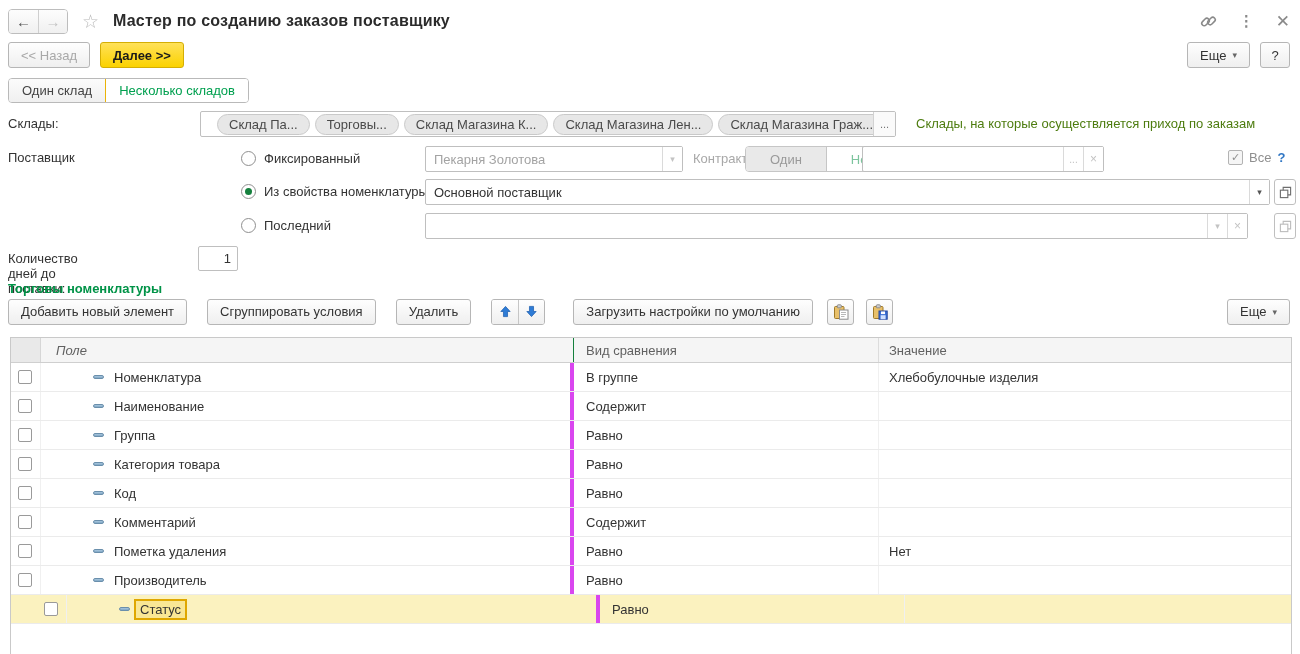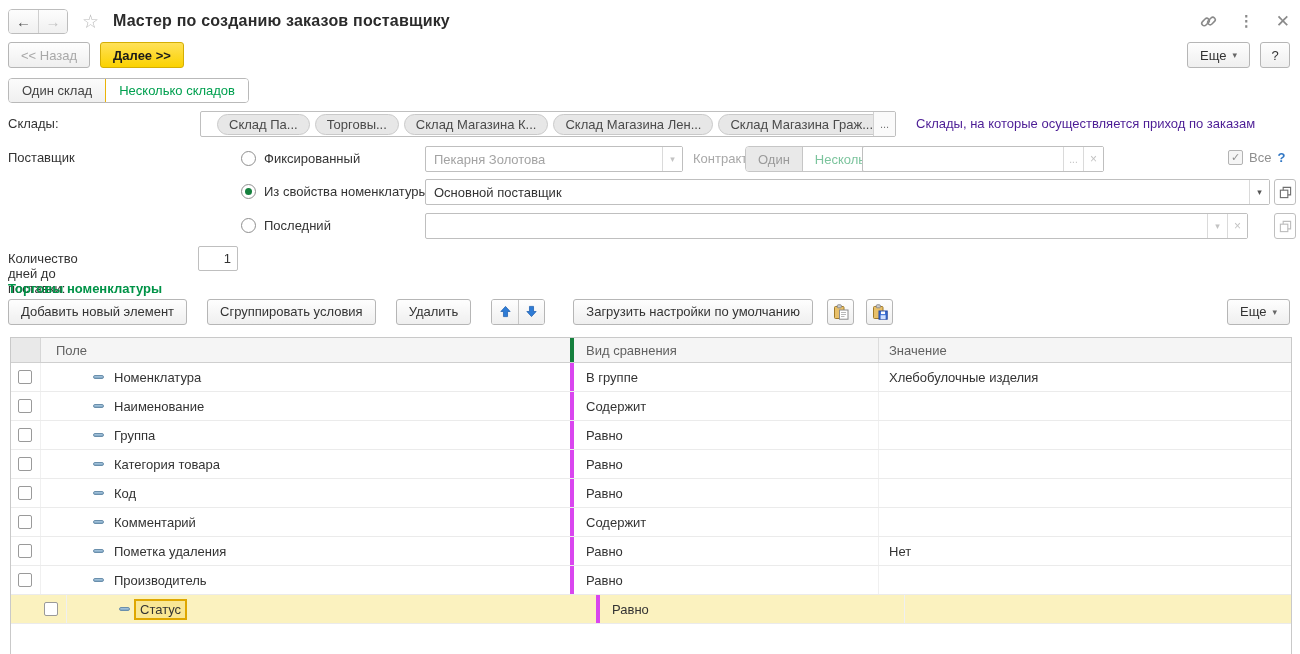--- a/index.html
+++ b/index.html
@@ -43,42 +43,42 @@
 
   
   .whrow { position:absolute; top:111px; left:8px; right:10px; height:26px; }
   .whlabel { position:absolute; left:0; top:5px; color:#333; }
   .whfield { position:absolute; left:192px; width:696px; height:26px; border:1px solid #bfbfbf; border-radius:2px;
              background:#fff; display:flex; align-items:center; padding:0 24px 0 16px; gap:5px; overflow:hidden; }
   .chip { display:inline-block; background:#e7e7e7; border:1px solid #c9c9c9; border-radius:11px;
           padding:2px 11px; color:#4a4a4a; font-size:13px; white-space:nowrap; cursor:default; }
   .wh-ellipsis { position:absolute; right:0; top:0; width:22px; height:24px; border:none; border-left:1px solid #d2d2d2;
                  background:#fafafa; color:#777; font-size:11px; cursor:pointer; }
-  .whlink { position:absolute; left:908px; top:5px; color:#4c1d95; cursor:pointer; white-space:nowrap; }
+  .whlink { position:absolute; left:908px; top:5px; color:#4d7c0f; cursor:pointer; white-space:nowrap; }
 
   
   .suplabel { position:absolute; left:8px; top:150px; color:#333; }
   .suprow { position:absolute; left:0; right:10px; height:26px; }
   .radio { position:absolute; left:241px; top:5px; width:15px; height:15px; border:1px solid #8f8f8f; border-radius:50%;
            background:#fff; cursor:pointer; }
   .radio.selected::after { content:""; position:absolute; left:3px; top:3px; width:7px; height:7px; border-radius:50%; background:#15803d; }
   .radiolabel { position:absolute; left:264px; top:5px; color:#333; cursor:pointer; }
   .field { position:absolute; height:26px; border:1px solid #bfbfbf; border-radius:2px; background:#fff;
            display:flex; align-items:center; }
   .field .val { flex:1; padding:0 8px; color:#333; white-space:nowrap; overflow:hidden; }
   .field.disabled .val { color:#a3a3a3; }
   .fbtn { width:20px; height:24px; display:flex; align-items:center; justify-content:center; border:none;
           border-left:1px solid #dadada; background:#fff; color:#555; font-size:9px; cursor:pointer; }
   .fbtn.gray { color:#c3c3c3; }
   .fbtn.xbtn { font-size:12px; }
   .sqbtn { position:absolute; width:22px; height:26px; border:1px solid #bfbfbf; border-radius:3px; background:#fff;
            display:flex; align-items:center; justify-content:center; cursor:pointer; }
   .ctr-label { position:absolute; left:693px; top:5px; color:#a8a8a8; }
   .toggle { position:absolute; left:745px; top:0; height:26px; display:inline-flex; border:1px solid #c6c6c6; border-radius:4px; overflow:hidden; }
-  .toggle .seg { display:flex; align-items:center; padding:0 12px; cursor:pointer; }
+  .toggle .seg { display:flex; align-items:center; padding:0 24px; cursor:pointer; }
   .seg.one { background:#e9e9e9; color:#9a9a9a; border-right:1px solid #c6c6c6; }
   .seg.many { background:#fff; color:#7cc49d; }
   .allwrap { position:absolute; left:1228px; top:4px; display:flex; align-items:center; gap:6px; }
   .cb { width:15px; height:15px; border:1px solid #b3b3b3; border-radius:2px; background:#f5f5f5;
         display:flex; align-items:center; justify-content:center; font-size:11px; color:#8f8f8f; cursor:pointer; }
   .alllabel { color:#8f8f8f; }
   .qmark { color:#2f76c4; font-weight:bold; cursor:pointer; }
 
   
   .daysrow { position:absolute; top:246px; left:8px; height:26px; }
@@ -95,21 +95,21 @@
               display:flex; align-items:center; justify-content:center; cursor:pointer; }
   .arrowbtn + .arrowbtn { border-left:1px solid #c6c6c6; }
   .iconbtn { width:27px; height:26px; padding:0; display:inline-flex; align-items:center; justify-content:center; }
 
   
   .tablewrap { position:absolute; top:337px; left:10px; right:8px; bottom:0; border:1px solid #c9c9c9; border-bottom:none;
                display:flex; flex-direction:column; background:#fff; }
   .thead { display:flex; height:25px; background:#f5f5f5; border-bottom:1px solid #cfcfcf; color:#616161; }
   .hc { display:flex; align-items:center; }
   .hc.col-check { width:30px; background:#e9e9e9; border-right:1px solid #d6d6d6; }
-  .hc.col-field { width:533px; padding-left:15px; border-right:4px solid #15803d; }
+  .hc.col-field { width:533px; padding-left:15px; border-right:1px solid #15803d;font-style:italic; }
   .hc.col-comp { width:305px; padding-left:12px; border-right:1px solid #dcdcdc; }
   .hc.col-val { flex:1; padding-left:10px; }
   .trow { display:flex; height:29px; border-bottom:1px solid #ebebeb; cursor:pointer; background:#fff; }
   .trow.selected { background:#fbf2bf;padding-left:26px; }
   .tcell { display:flex; align-items:center; overflow:hidden; }
   .tcell.col-check { width:30px; justify-content:flex-start; padding-left:7px; border-right:1px solid #f0f0f0; }
   .tcell.col-field { width:533px; border-right:4px solid #d946ef; }
   .tcell.col-comp { width:305px; padding-left:12px; border-right:1px solid #f0f0f0; }
   .tcell.col-val { flex:1; padding-left:10px; }
   .rowcb { width:14px; height:14px; border:1px solid #9a9a9a; border-radius:2px; background:#fff; cursor:pointer; }

